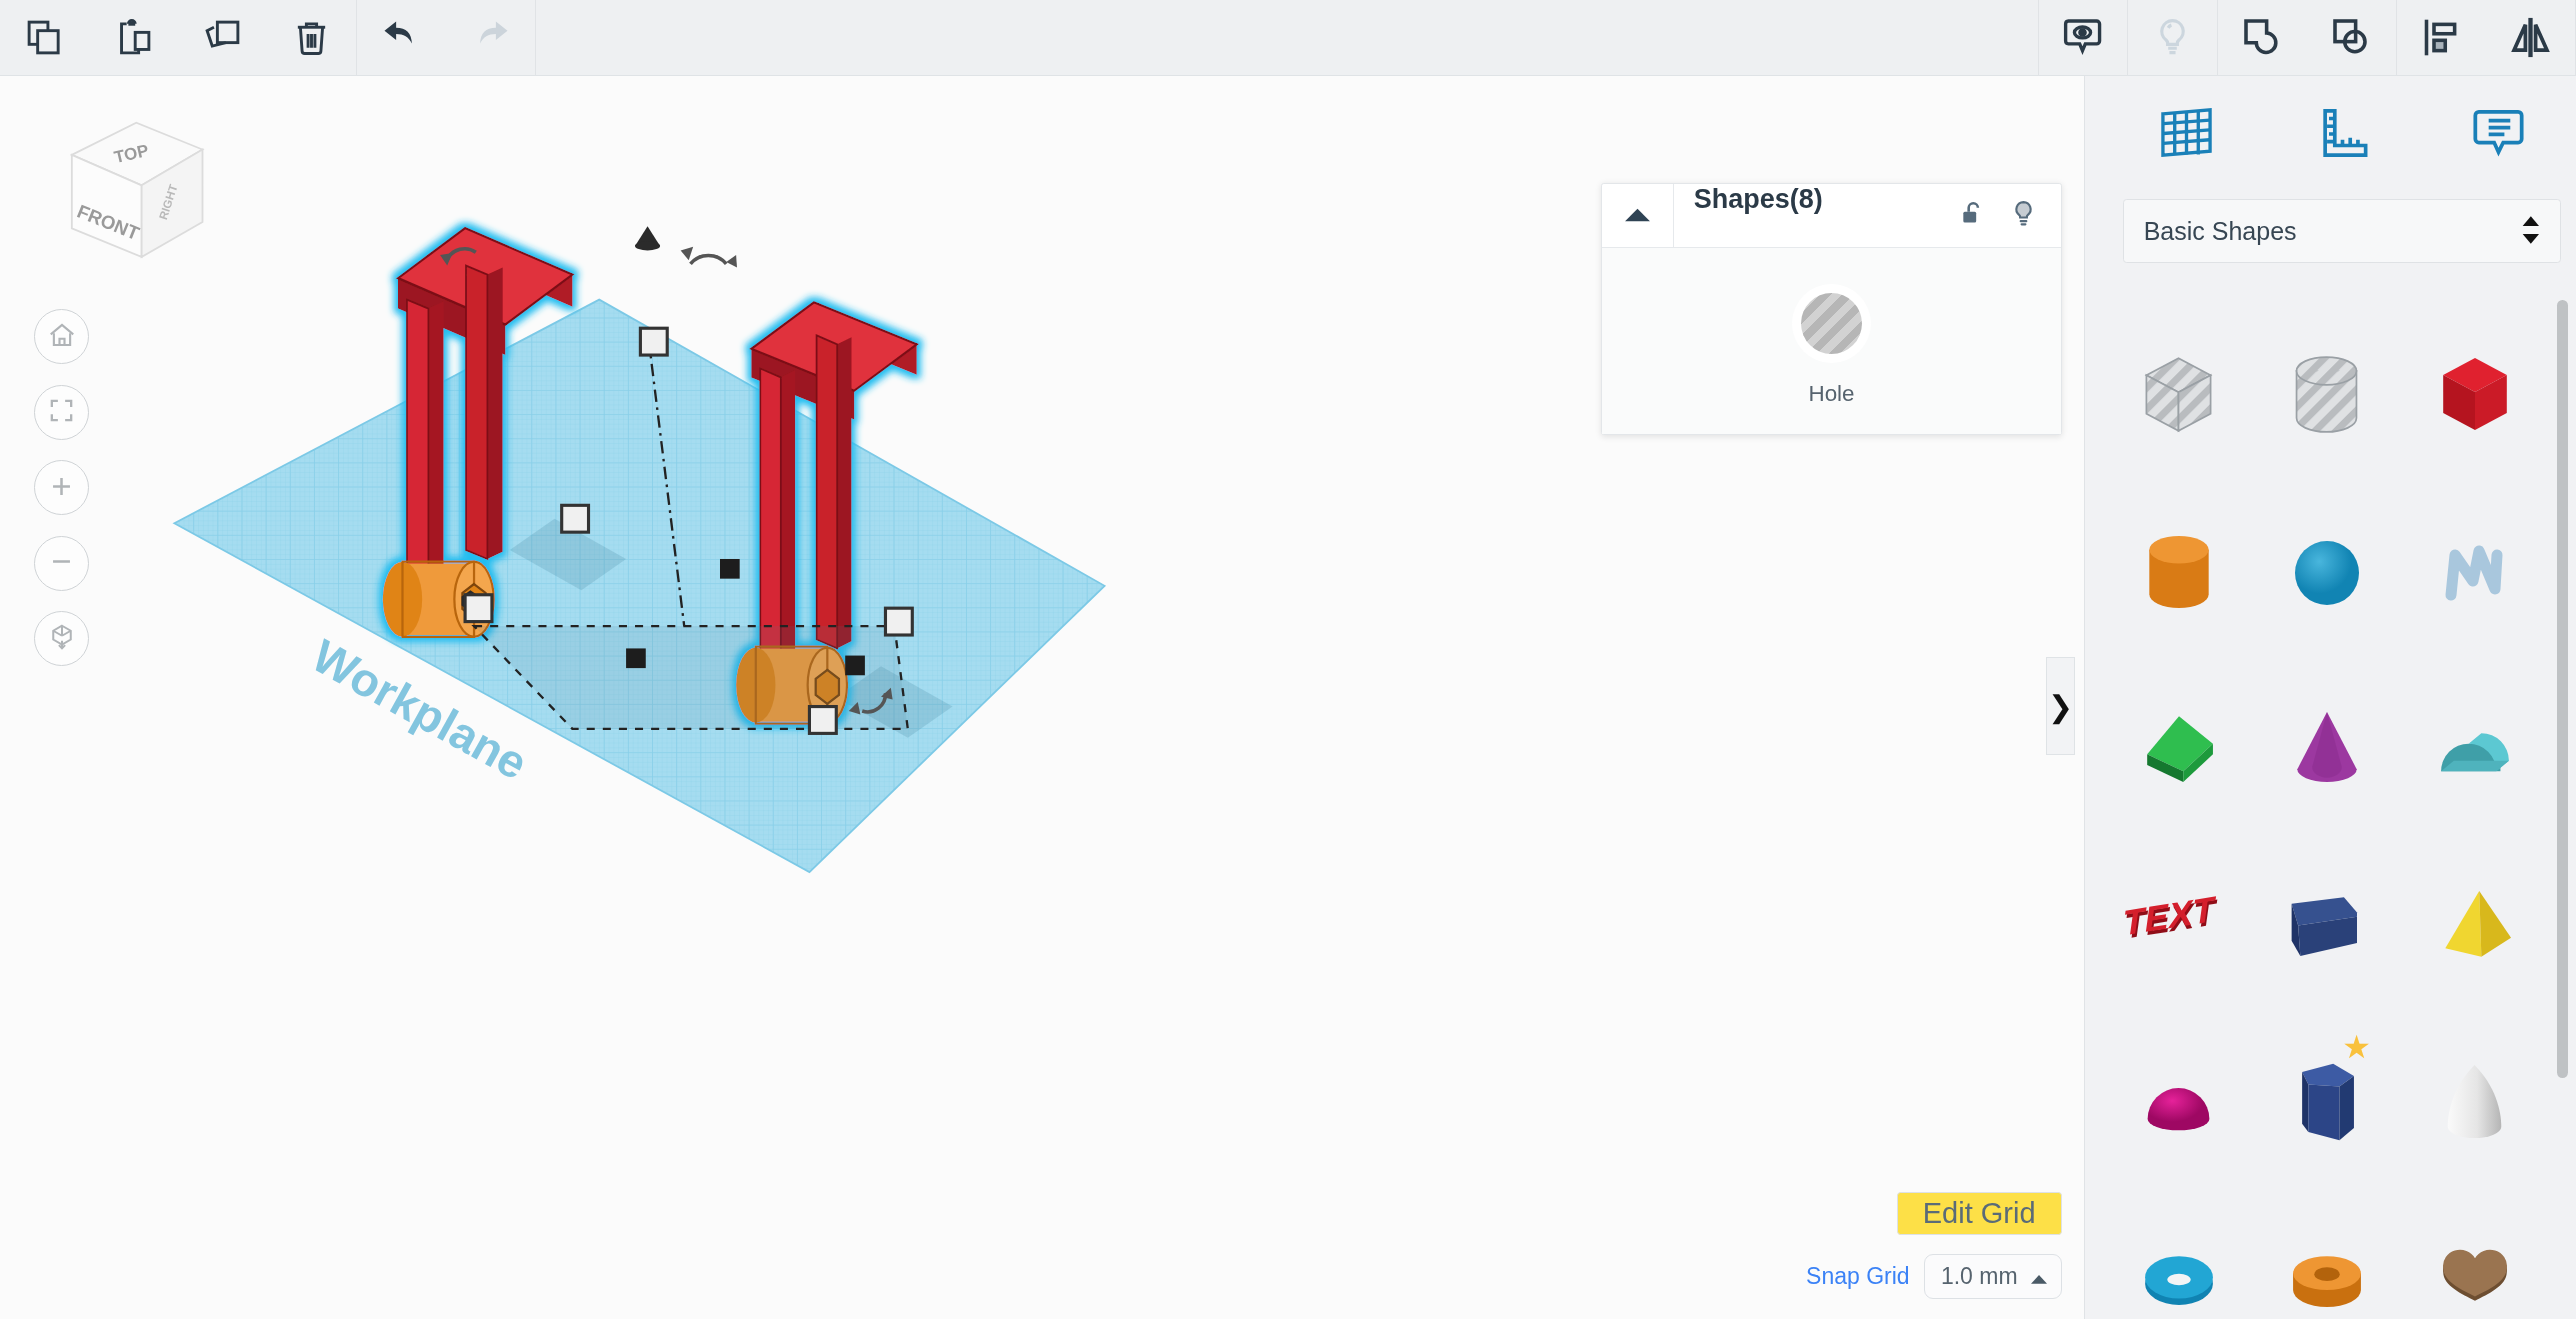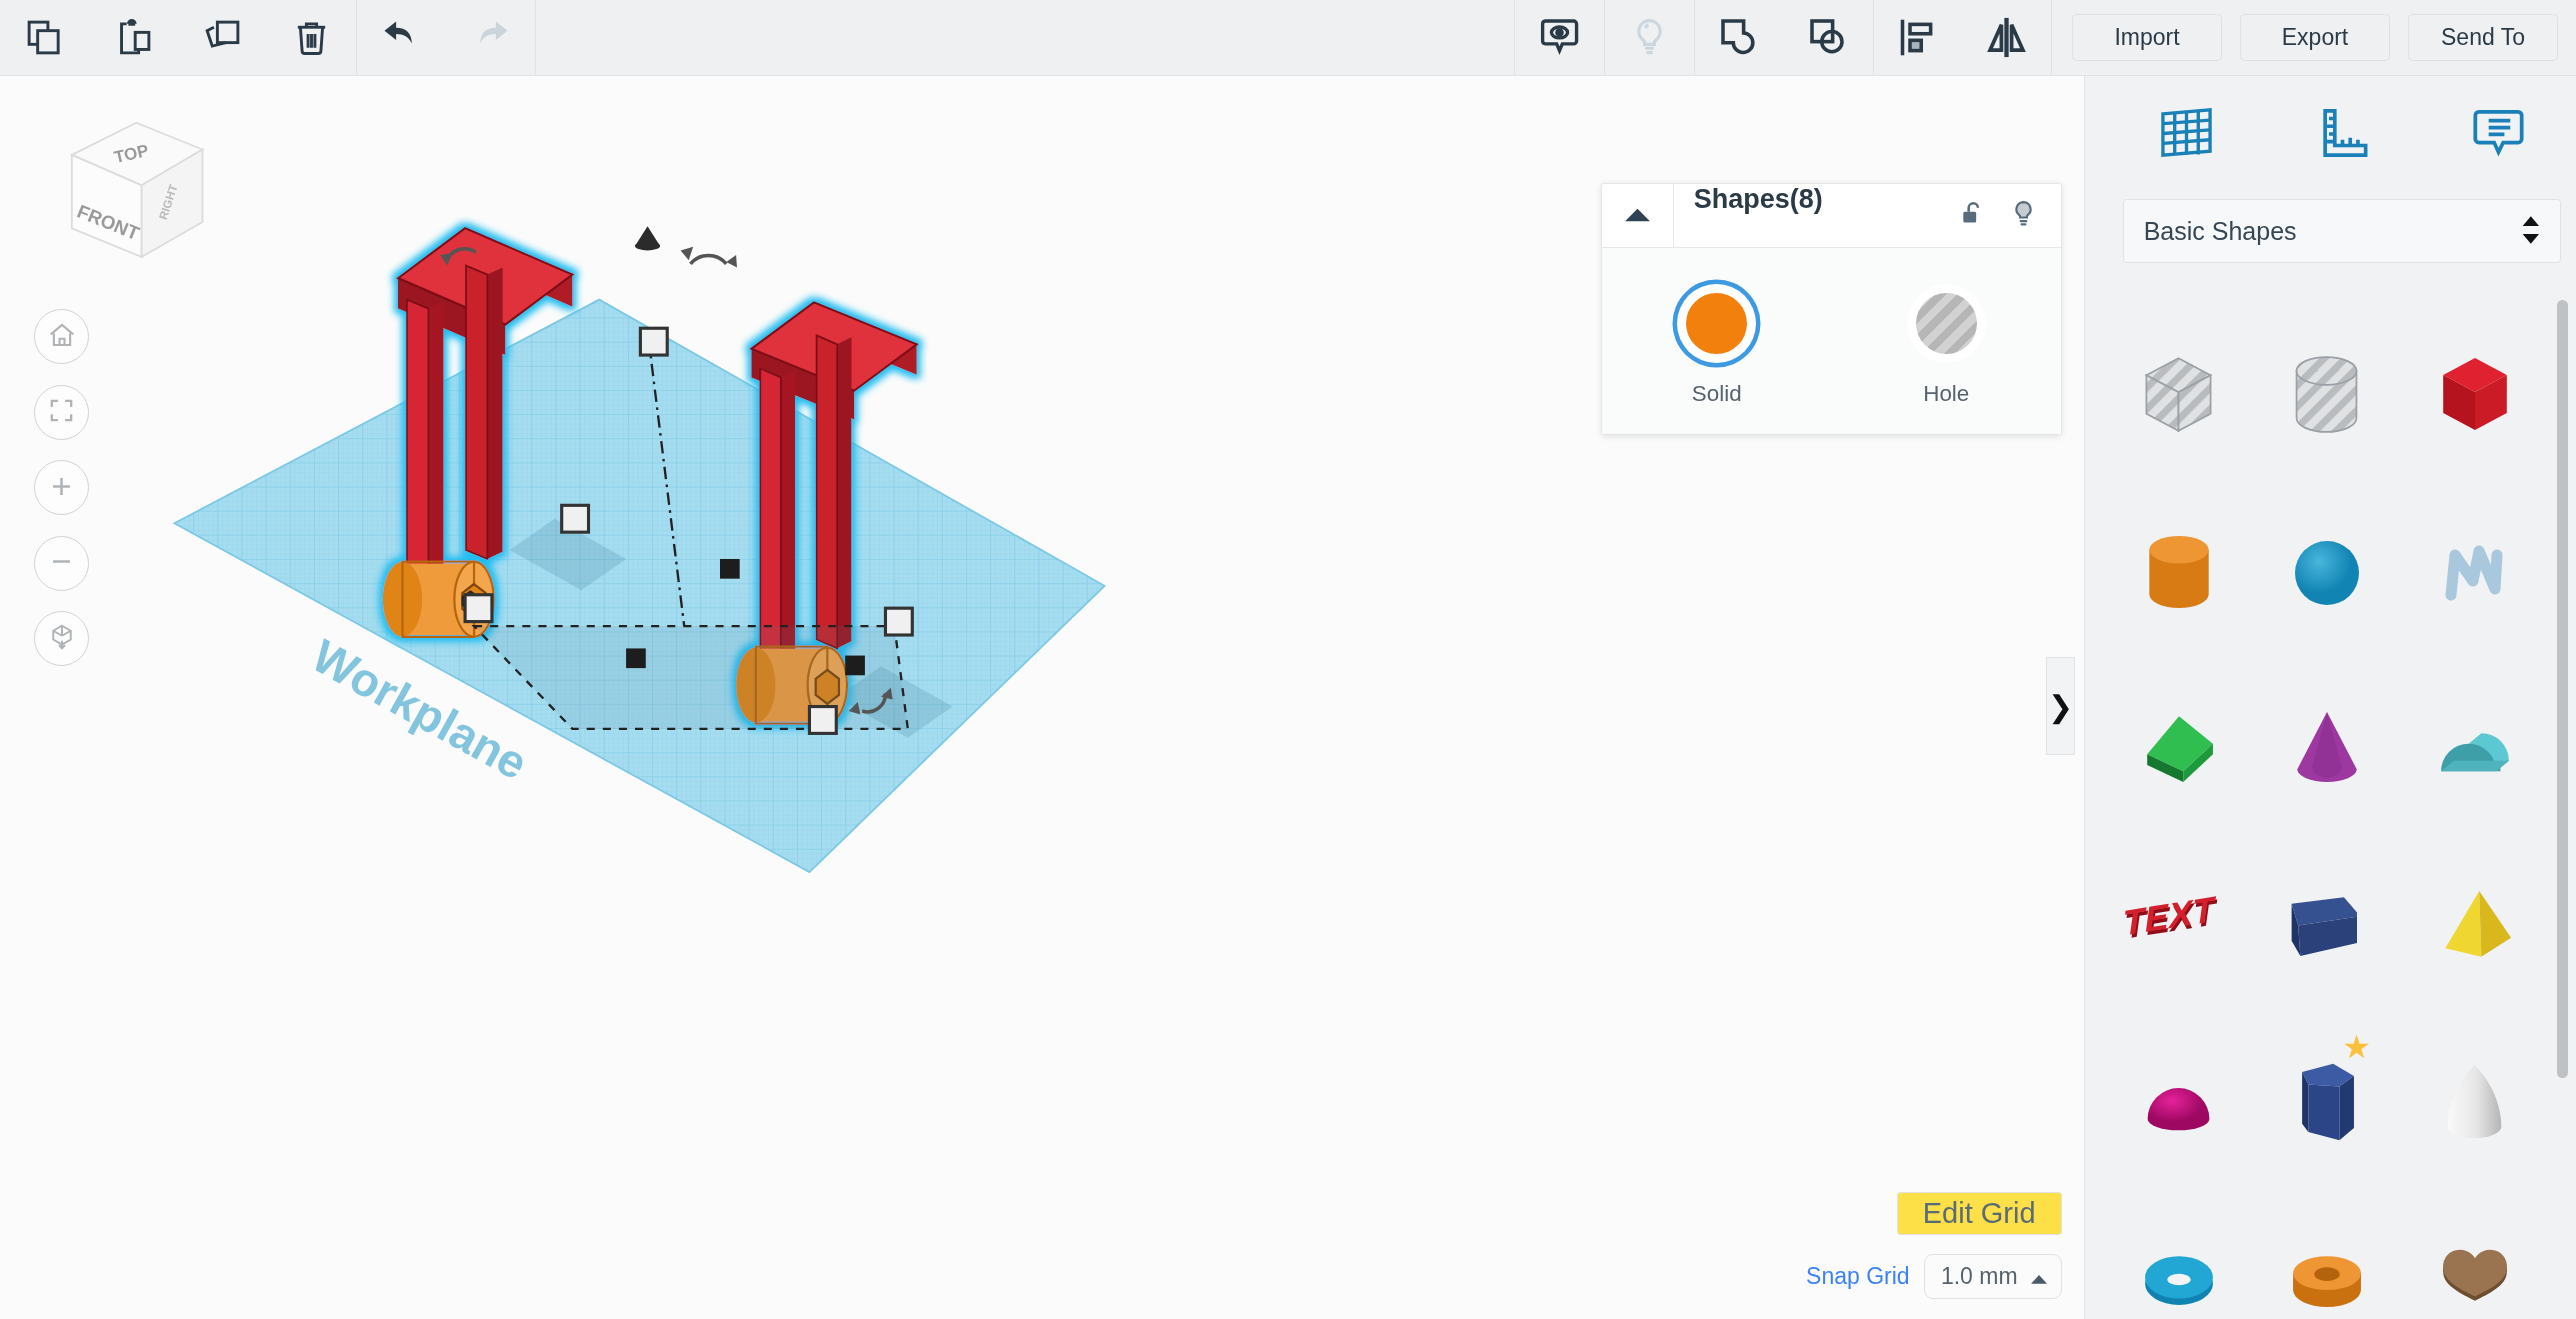--- a/index.html
+++ b/index.html
@@ -252,25 +252,20 @@
             <path d="M12 2v20" stroke-width="2.2"></path>
             <path d="M9.4 5.5v13H3.6z"></path>
               <path d="M14.6 5.5v13h5.8z"></path>
           </svg>
         </span>
       </button>
     </div>
 
     <div class="tb-div"></div>
 
-    <div class="tb-group" style="padding-left:19.7px">
-      <button class="txt-btn">Import</button>
-      <button class="txt-btn">Export</button>
-      <button class="txt-btn">Send To</button>
-    </div>
   </div>
 
   <div class="canvas">
 
     <svg class="scene" viewBox="0 0 2330 1390">
       <defs>
         <pattern id="wpgrid" width="27" height="27" patternUnits="userSpaceOnUse">
           <rect width="27" height="27" fill="#a5dcf0"></rect>
           <path d="M27 0H0V27" fill="none" stroke="#7cc9e6" stroke-width="1.3"></path>
         </pattern>
@@ -447,26 +442,20 @@
           <span>
             <svg width="27" height="32" viewBox="0 0 24 28" fill="#c6ccd2" stroke="#566b7c" stroke-width="1.9">
               <path d="M12 2.5a6.4 6.4 0 00-3.9 11.4c.6.5.9 1.1.9 1.8v.5h6v-.5c0-.7.3-1.3.9-1.8A6.4 6.4 0 0012 2.5z"></path>
               <path d="M9.5 19.5h5M10.3 22.3h3.4" stroke-linecap="round"></path>
             </svg>
           </span>
         </div>
       </div>
       <div class="sp-body">
         <div class="sp-opt">
-          <div class="swatch-wrap sel">
-            <div class="swatch sw-solid"></div>
-          </div>
-          <div class="sp-lbl">Solid</div>
-        </div>
-        <div class="sp-opt">
           <div class="swatch-wrap">
             <div class="swatch sw-hole"></div>
           </div>
           <div class="sp-lbl">Hole</div>
         </div>
       </div>
     </div>
 
     <div class="grid-ctrls">
       <button class="edit-grid">Edit Grid</button>

